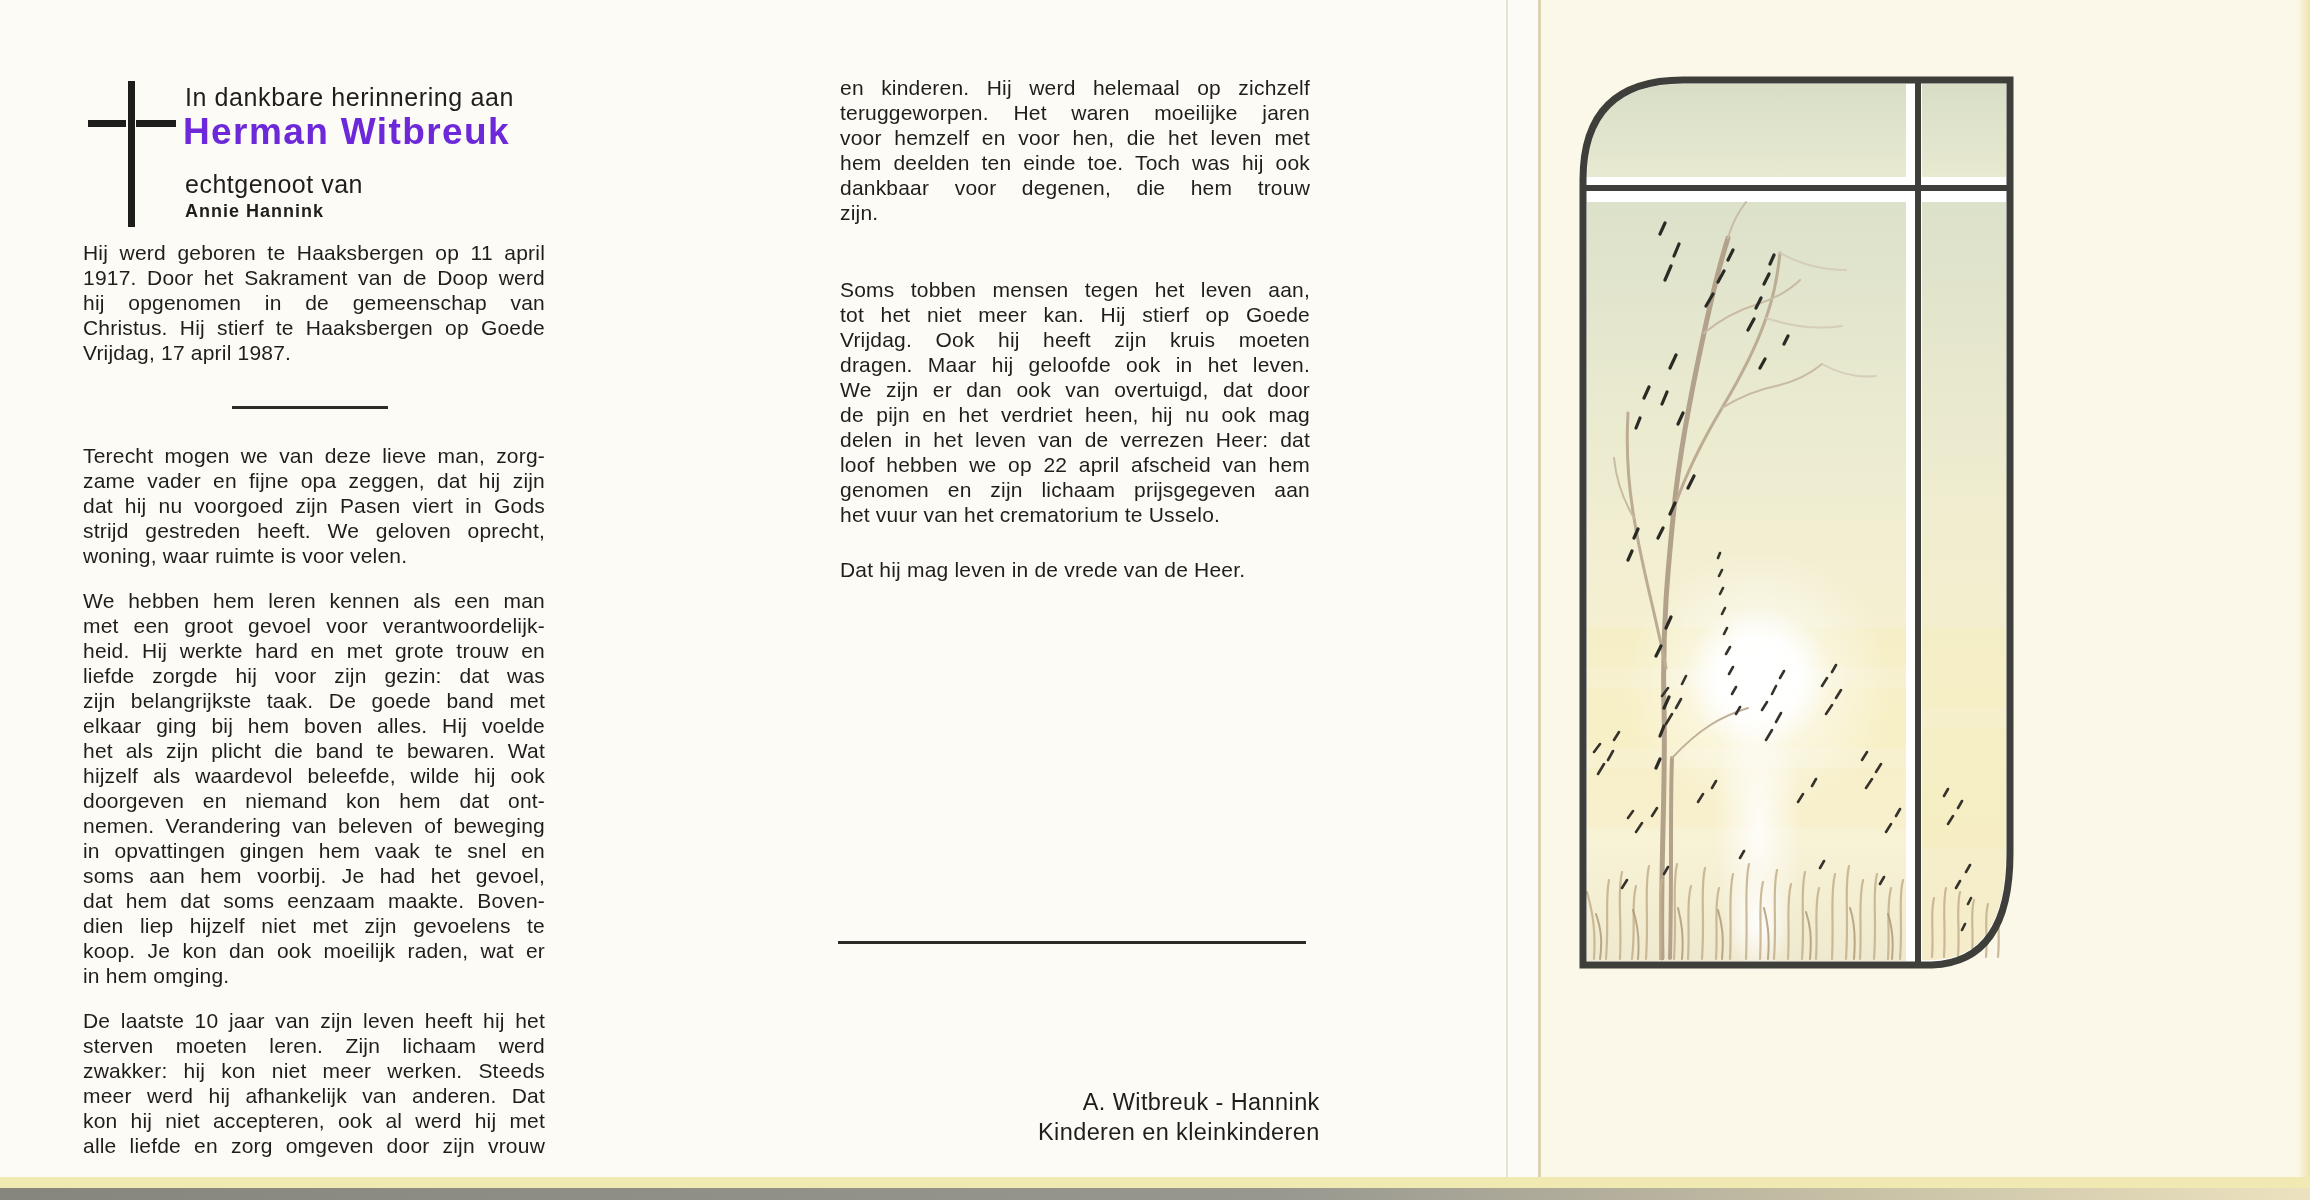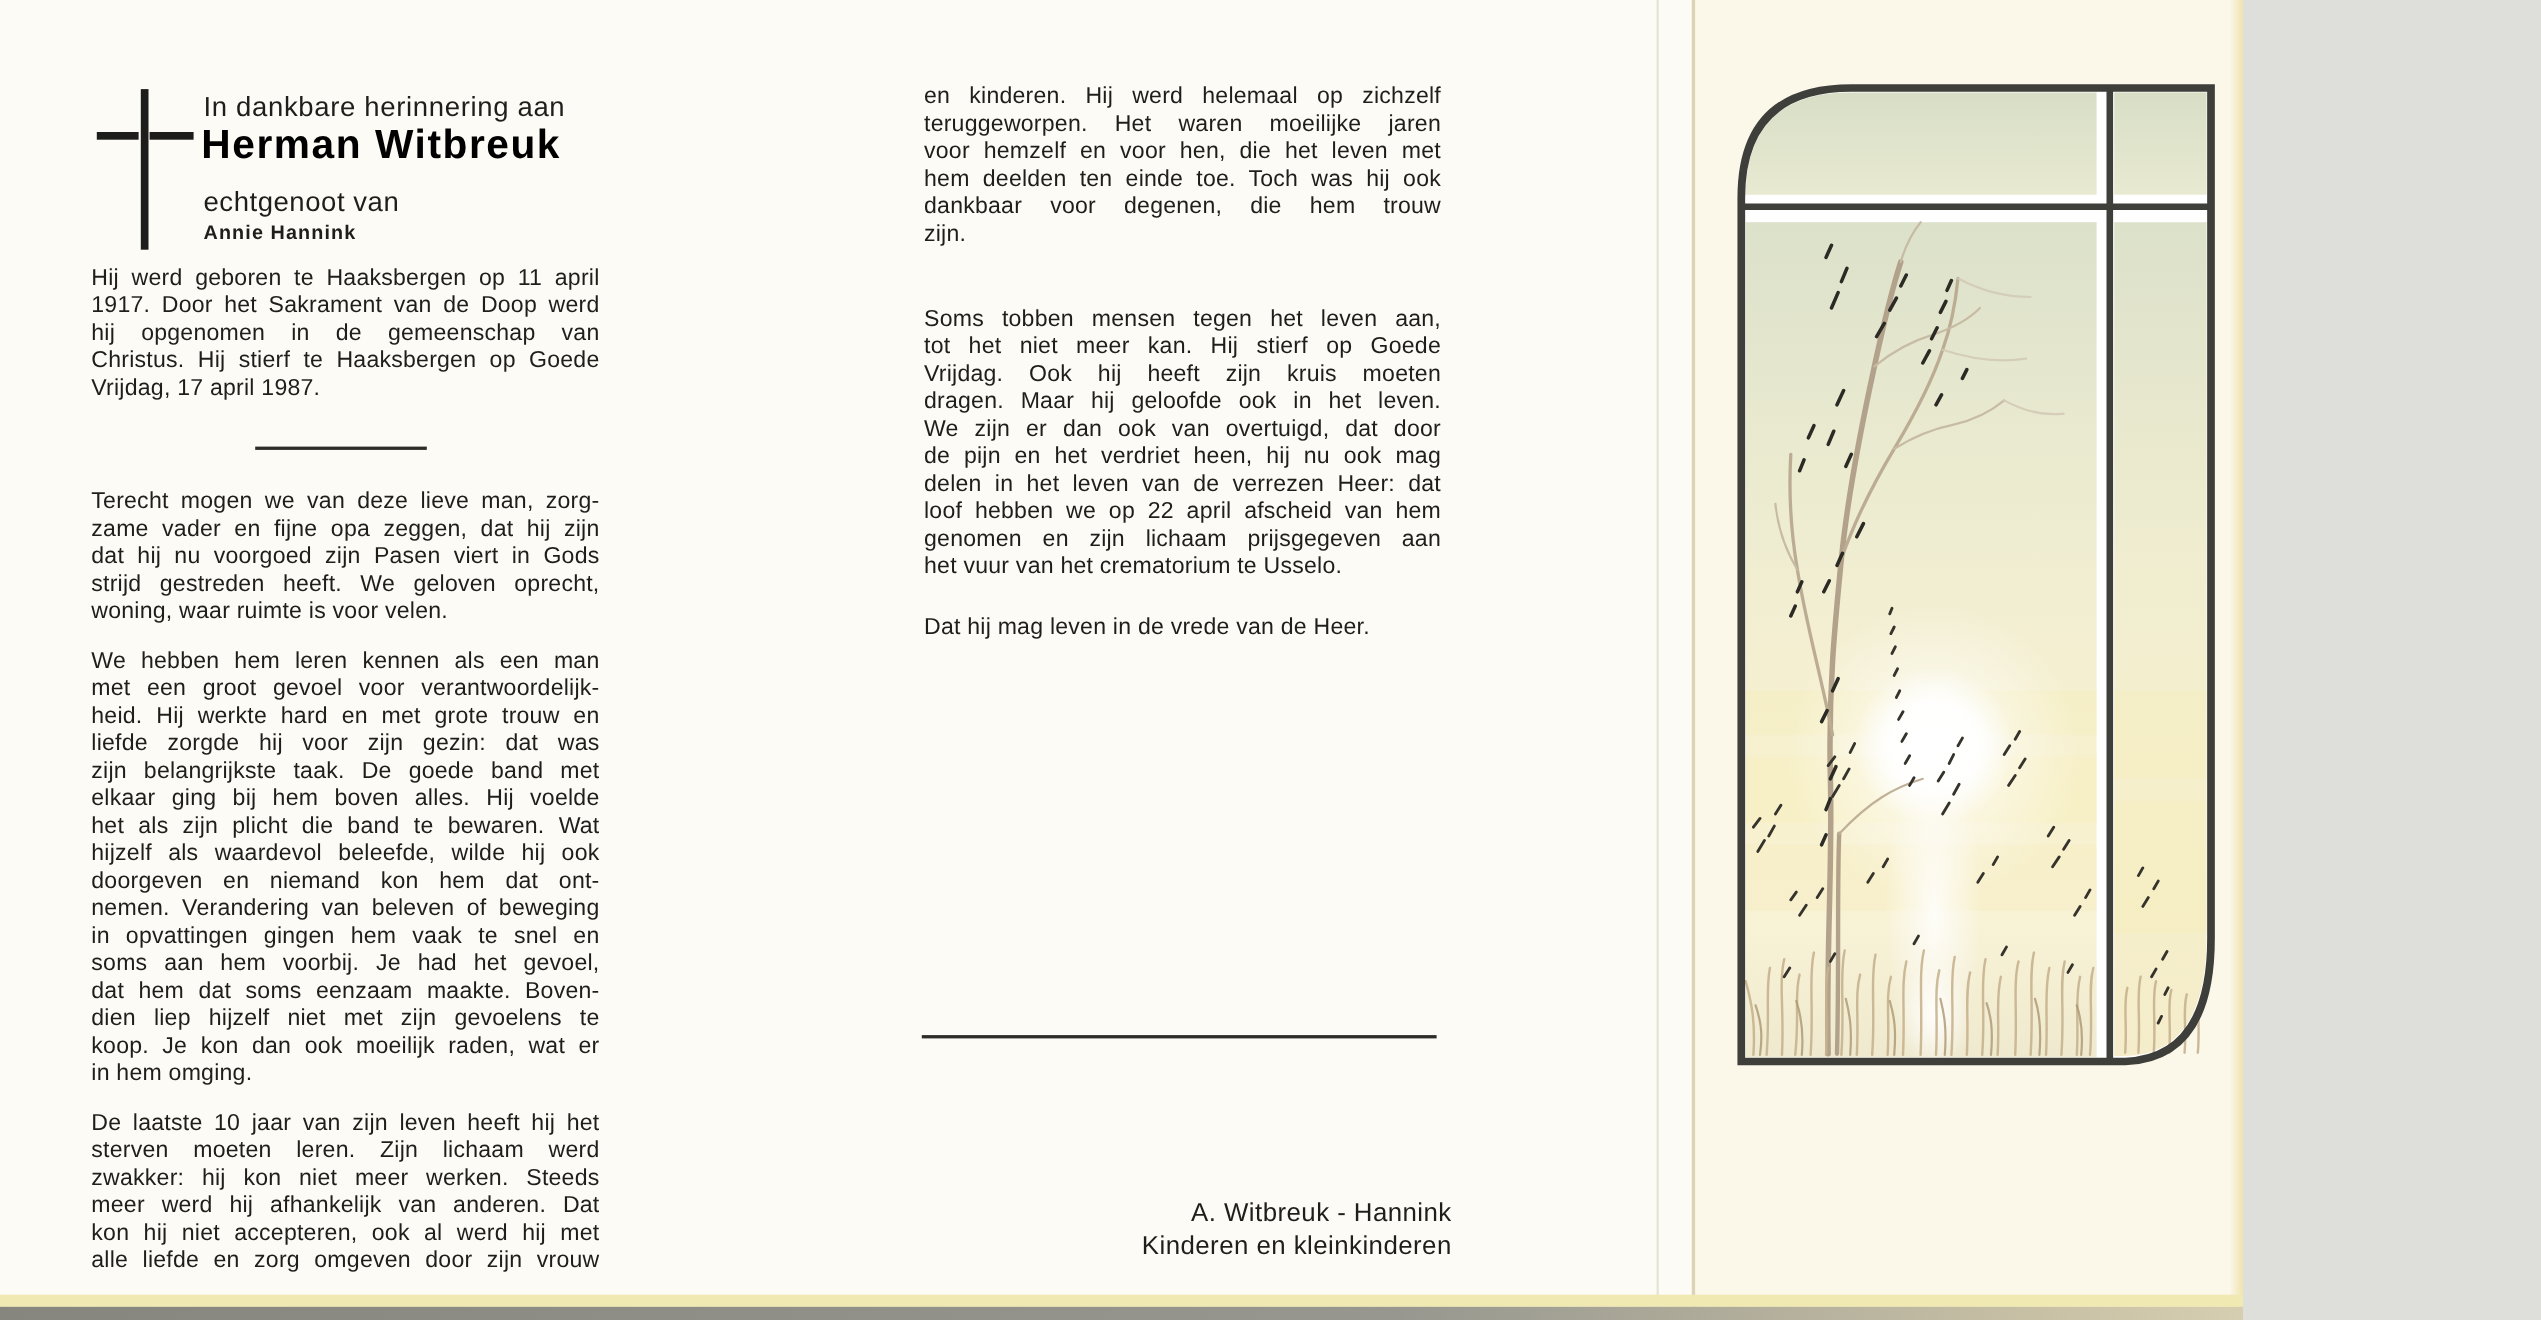--- a/index.html
+++ b/index.html
@@ -1,17 +1,17 @@
 <!DOCTYPE html>
 <html><head>
 <meta charset="utf-8">
 <style>
   html,body{margin:0;padding:0;background:#dededb;}
   .card{
-    position:relative;width:2039px;height:1200px;overflow:hidden;
+    position:relative;width:2310px;height:1200px;overflow:hidden;
     background:#fcfbf5;
     font-family:"Liberation Sans","DejaVu Sans",sans-serif;
     color:#1f1e1b;
   }
   .rpanel{position:absolute;left:1540px;top:0;width:770px;height:1200px;background:#fbf7e9;}
   .fold{position:absolute;top:0;height:1200px;}
   .fold1{left:1506px;width:2px;background:#e7e3d3;}
   .fold2{left:1538px;width:3px;background:#dcd3b2;}
   .redge{position:absolute;top:0;right:0;width:12px;height:1200px;
     background:linear-gradient(90deg,rgba(241,231,182,0),#eee3ad);}
@@ -20,21 +20,21 @@
     background:linear-gradient(90deg,#86867f 0%,#97978f 55%,#c7c0a5 80%,#ece2bf 100%);}
 
   
   .para{position:absolute;font-size:21px;line-height:25px;letter-spacing:.2px;}
   .para .pl{text-align:justify;text-align-last:justify;}
   .para .pl:last-child{text-align-last:left;}
   .para.justify-all .pl:last-child{text-align-last:justify;}
 
   .hdr{position:absolute;white-space:nowrap;}
   .hdr-intro{left:185px;top:83px;font-size:25px;letter-spacing:.6px;}
-  .hdr-name{left:183px;top:111px;font-size:37px;font-weight:bold;letter-spacing:1.4px;color:#000000;}
+  .hdr-name{left:183px;top:111px;font-size:37px;font-weight:bold;letter-spacing:1.4px;color:#6d28d9;}
   .hdr-rel{left:185px;top:170px;font-size:25px;letter-spacing:.5px;}
   .hdr-spouse{left:185px;top:201px;font-size:18px;font-weight:bold;letter-spacing:1px;}
 
   .divider{position:absolute;height:3px;background:#2e2c28;}
   .divider1{left:232px;top:406px;width:156px;}
   .divider2{left:838px;top:941px;width:468px;}
 
   .closing{position:absolute;left:840px;top:558px;width:470px;font-size:21px;letter-spacing:.2px;white-space:nowrap;}
 
   .signature{position:absolute;left:1038px;top:1087px;font-size:23.5px;line-height:30px;letter-spacing:.4px;text-align:right;}

